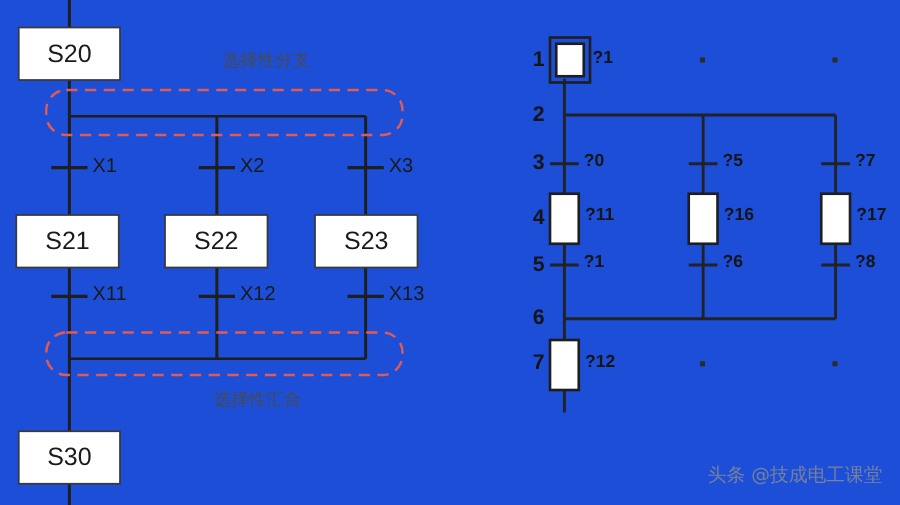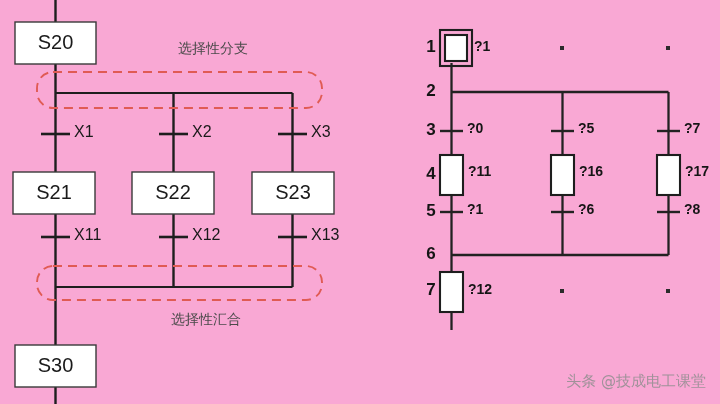--- a/index.html
+++ b/index.html
@@ -12,21 +12,21 @@
     width: 720px;
     height: 404px;
     font-family: "Liberation Sans", "DejaVu Sans", sans-serif;
     overflow: hidden;
     position: relative;
   }
   #canvas-root {
     position: relative;
     width: 720px;
     height: 404px;
-    background: #f9a8d4;
+    background: #1d4ed8;
   }
   svg#diagram {
     position: absolute;
     left: 0;
     top: 0;
     width: 720px;
     height: 404px;
     display: block;
   }
   .box-rect {

